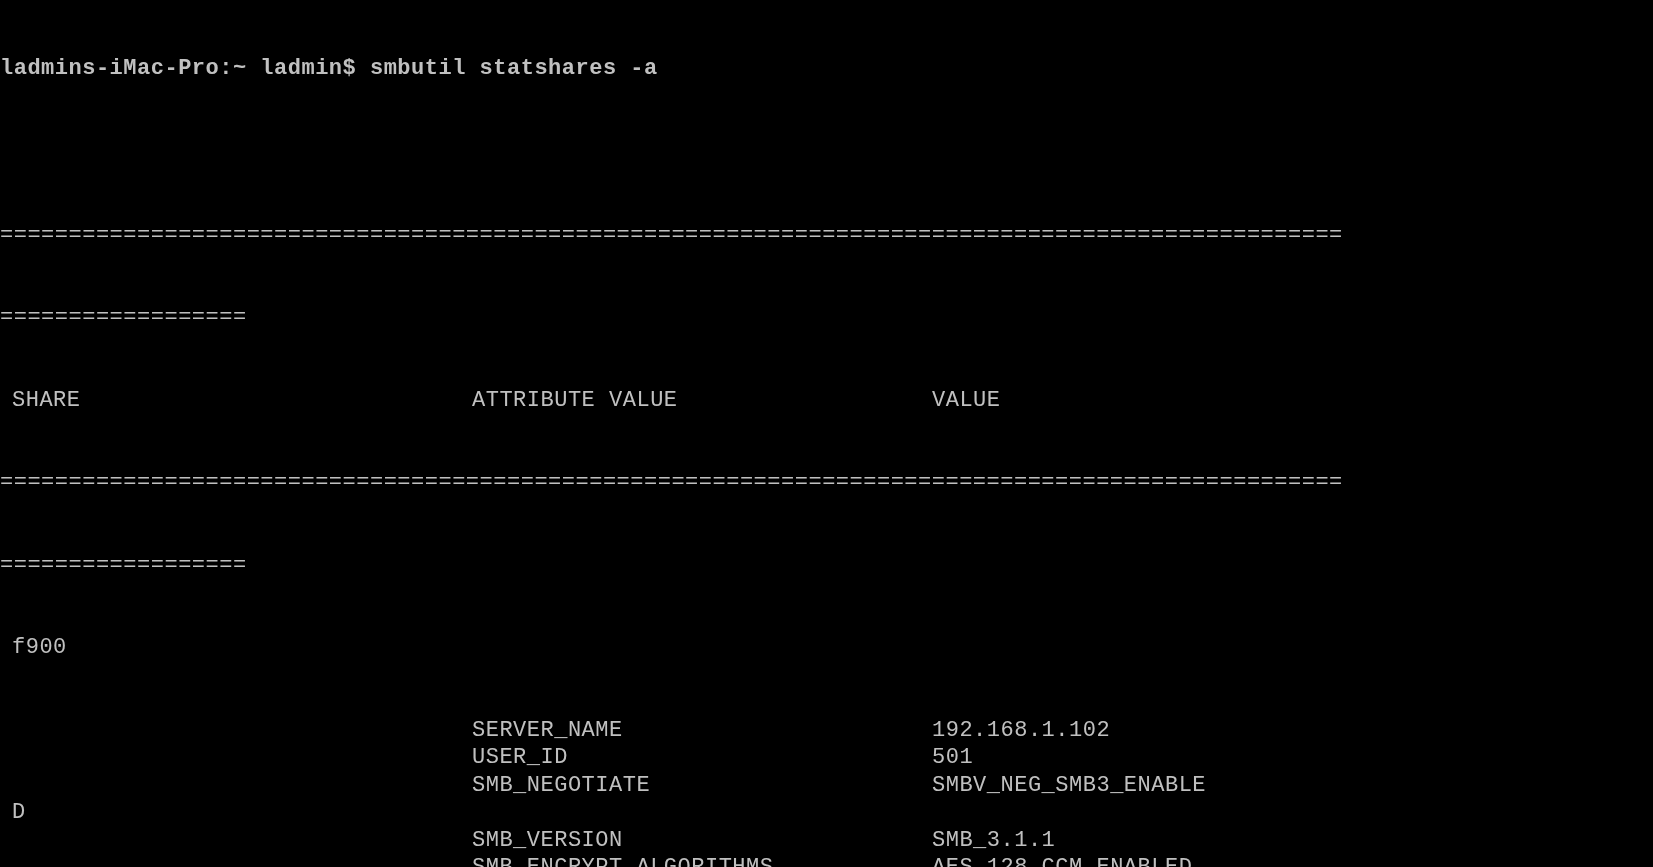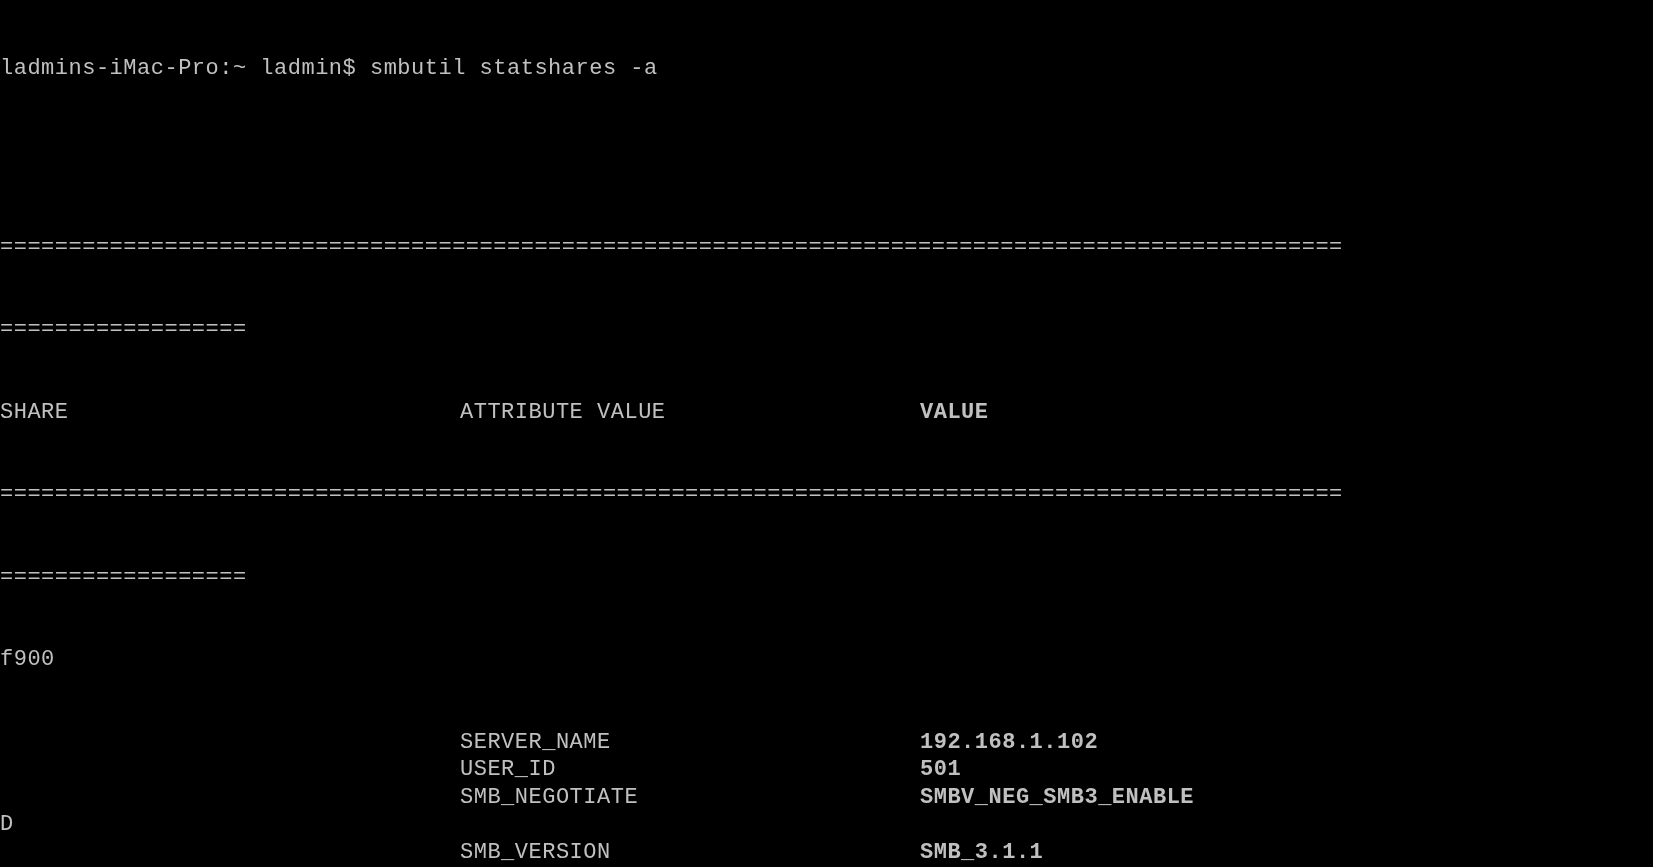--- a/index.html
+++ b/index.html
@@ -16,43 +16,44 @@
       padding: 0;
       letter-spacing: 0.5px;
       width: 1653px;
       height: 867px;
       overflow: hidden;
     }
     .terminal {
       white-space: pre;
     }
     .prompt-line {
-      margin-bottom: 14px;
+      margin-bottom: 2px;
+      font-weight: bold;
     }
     .separator {
       overflow: hidden;
       white-space: nowrap;
     }
     .header-row, .data-row {
       display: flex;
     }
     .col-share {
       width: 460px;
       flex-shrink: 0;
+      margin-left: 12px;
     }
     .col-attr {
       width: 460px;
       flex-shrink: 0;
     }
     .col-value {
       flex: 1;
-      font-weight: bold;
     }
     .share-name {
-      padding-left: 0;
+      padding-left: 12px;
     }
     .blank-line {
       height: 27px;
     }
   </style>
 </head>
 <body>
 
 <div class="terminal">
   <div class="prompt-line">ladmins-iMac-Pro:~ ladmin$ smbutil statshares -a</div>

